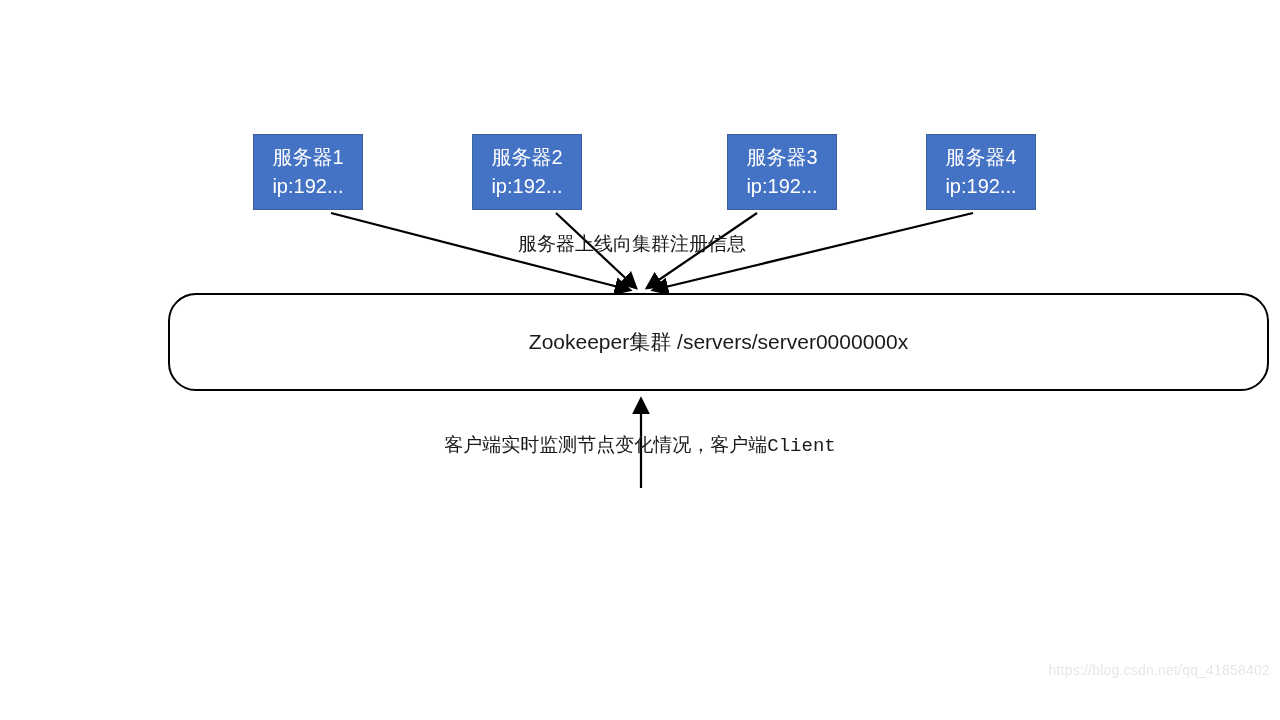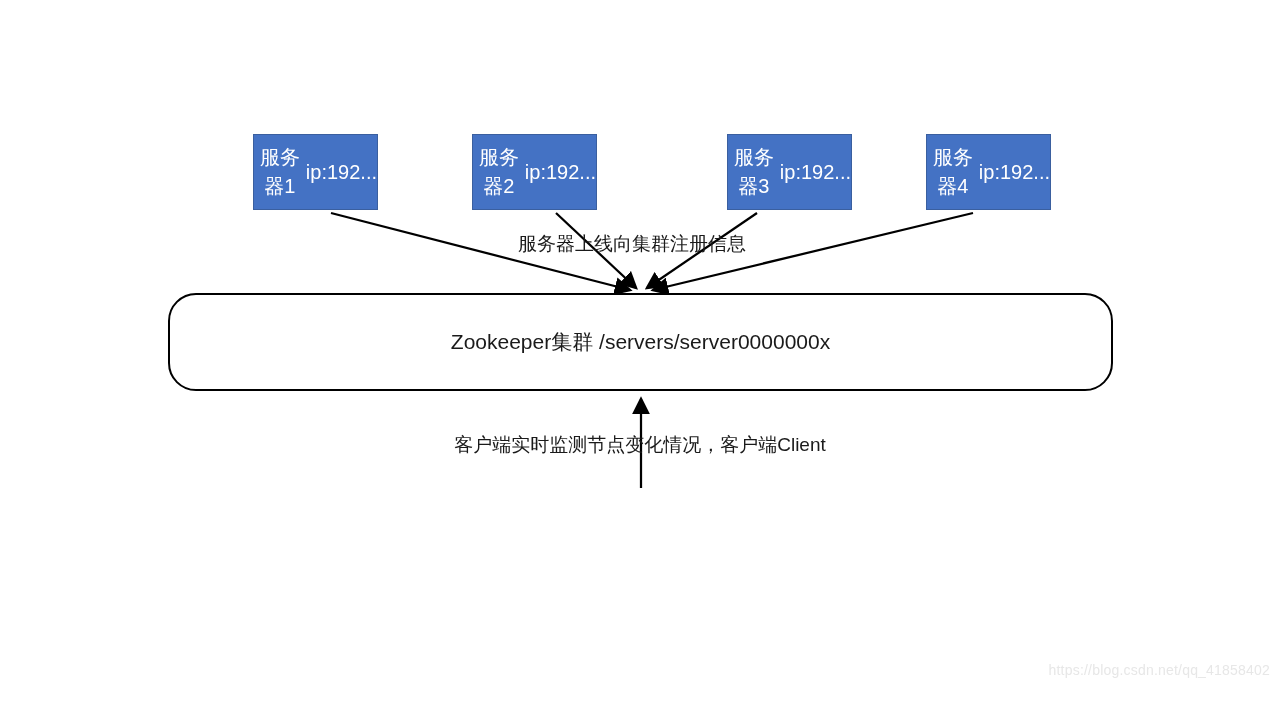--- a/index.html
+++ b/index.html
@@ -21,49 +21,49 @@
     width: 1280px;
     height: 720px;
   }
   .arrow-layer line {
     stroke: var(--arrow-color, #000000);
     stroke-width: 2.25;
   }
   .server-box {
     position: absolute;
     top: 134px;
-    width: 125px;
+    width: 110px;
     height: 76px;
     background: var(--node-fill, #4472C4);
     border: 1px solid var(--node-border, #3A5F9F);
     box-sizing: border-box;
     display: flex;
-    flex-direction: row;
+    flex-direction: column;
     align-items: center;
     justify-content: center;
     color: var(--node-text, #ffffff);
     font-size: 20px;
     line-height: 29px;
     text-align: center;
   }
   .label {
     position: absolute;
-    font-family: Liberation Sans, sans-serif;
+    font-family: Liberation Mono, monospace;
     font-size: 19px;
     color: #1a1a1a;
     text-align: center;
     white-space: nowrap;
   }
   .label-register { left: 332px; top: 231px; width: 600px; }
   .label-watch    { left: 340px; top: 432px; width: 600px; }
   .cluster-node {
     position: absolute;
     left: 168px;
     top: 293px;
-    width: 945px;
+    width: 1101px;
     height: 98px;
     box-sizing: border-box;
     border: 2.5px solid #000000;
     border-radius: 28px;
     background: #ffffff;
     display: flex;
     align-items: center;
     justify-content: center;
     font-size: 21px;
     color: #1a1a1a;

